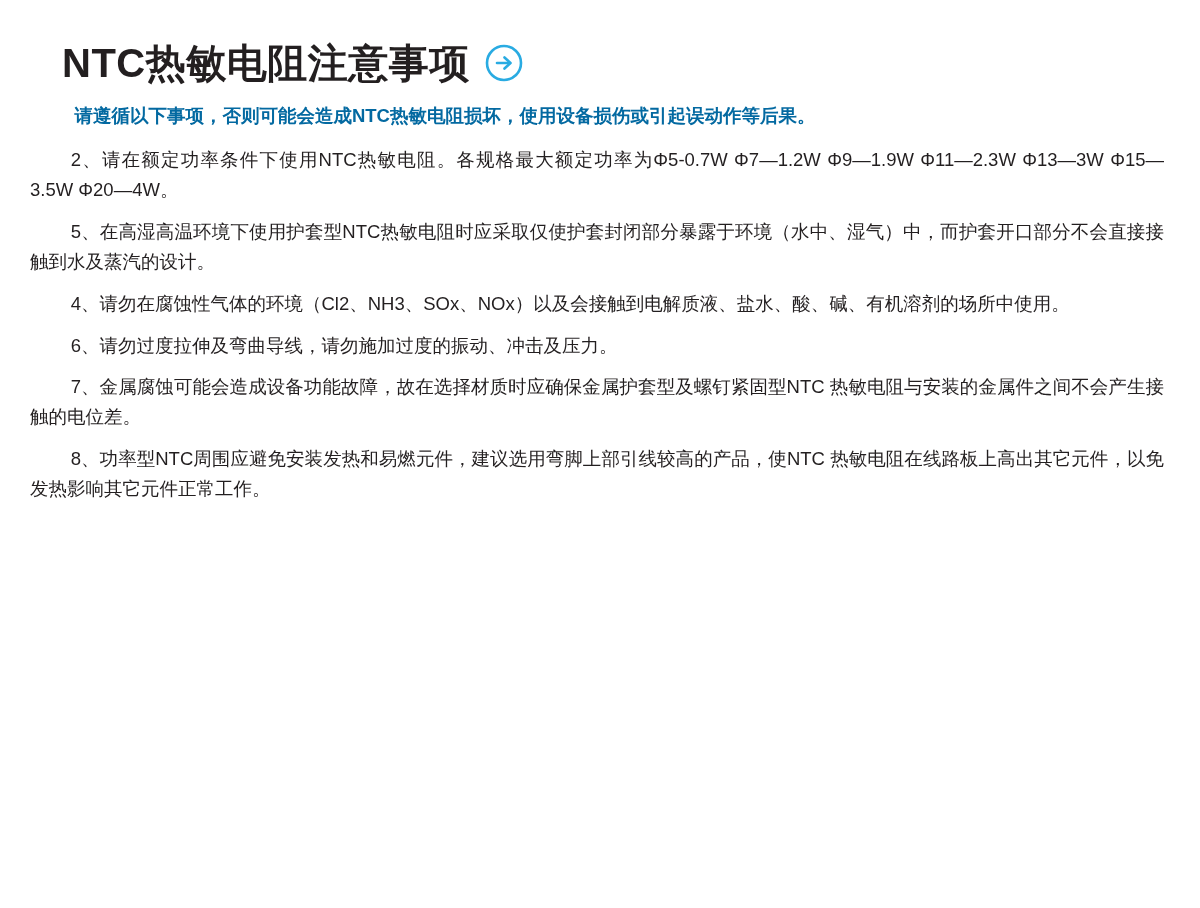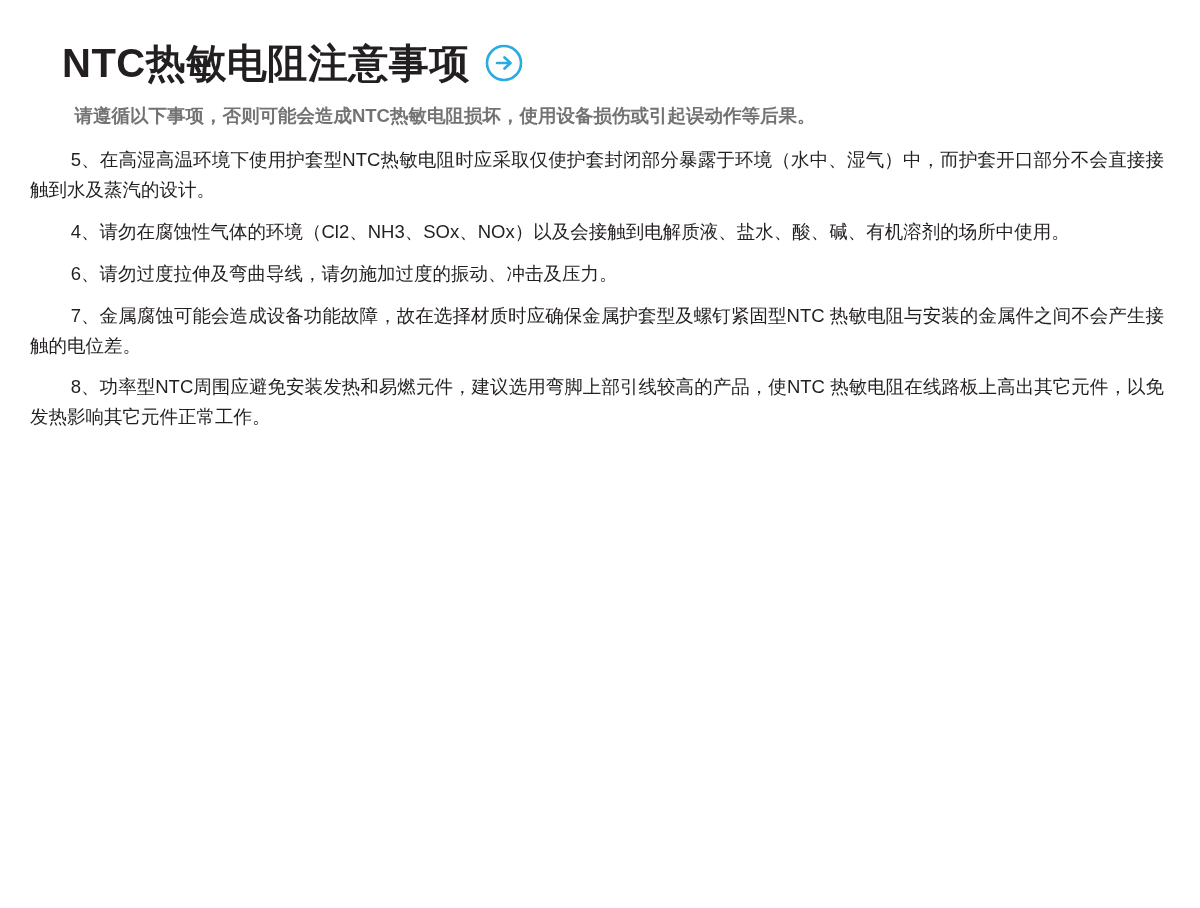--- a/index.html
+++ b/index.html
@@ -46,21 +46,21 @@
   
   .content {
     padding: 18px 36px 0 30px;
   }
   .lead {
     font-size: 18.5px;
     font-weight: bold;
     line-height: 1.55;
     margin: 0 0 14px 0;
     text-indent: 2.4em;
-    color: #737373;
+    color: #0369a1;
   }
   .item {
     font-size: 18.5px;
     font-weight: normal;
     line-height: 1.62;
     margin: 0 0 12px 0;
     text-indent: 2.2em;
     color: #231f20;
     text-align: justify;
     text-justify: inter-ideograph;
@@ -75,20 +75,21 @@
     <div class="title-text">NTC热敏电阻注意事项</div>
     <svg class="arrow-icon" viewBox="0 0 40 40" xmlns="http://www.w3.org/2000/svg">
       <circle cx="20" cy="20" r="17" fill="none" stroke="#29abe2" stroke-width="2.6"></circle>
       <path d="M13 20 H25" stroke="#29abe2" stroke-width="2.6" stroke-linecap="round" fill="none"></path>
       <path d="M20.5 14.5 L26.5 20 L20.5 25.5" stroke="#29abe2" stroke-width="2.6" stroke-linecap="round" stroke-linejoin="round" fill="none"></path>
     </svg>
   </div>
 
   <div class="content">
     <p class="lead">请遵循以下事项，否则可能会造成NTC热敏电阻损坏，使用设备损伤或引起误动作等后果。</p>
+    <p class="item">2、请在额定功率条件下使用NTC热敏电阻。各规格最大额定功率为Φ5-0.7W    Φ7—1.2W    Φ9—1.9W Φ11—2.3W  Φ13—3W  Φ15—3.5W  Φ20—4W。</p>
     <p class="item">5、在高湿高温环境下使用护套型NTC热敏电阻时应采取仅使护套封闭部分暴露于环境（水中、湿气）中，而护套开口部分不会直接接触到水及蒸汽的设计。</p>
     <p class="item">4、请勿在腐蚀性气体的环境（Cl2、NH3、SOx、NOx）以及会接触到电解质液、盐水、酸、碱、有机溶剂的场所中使用。</p>
     <p class="item">6、请勿过度拉伸及弯曲导线，请勿施加过度的振动、冲击及压力。</p>
     <p class="item">7、金属腐蚀可能会造成设备功能故障，故在选择材质时应确保金属护套型及螺钉紧固型NTC 热敏电阻与安装的金属件之间不会产生接触的电位差。</p>
     <p class="item">8、功率型NTC周围应避免安装发热和易燃元件，建议选用弯脚上部引线较高的产品，使NTC 热敏电阻在线路板上高出其它元件，以免发热影响其它元件正常工作。</p>
   </div>
 
 </div>
 
 </body></html>

